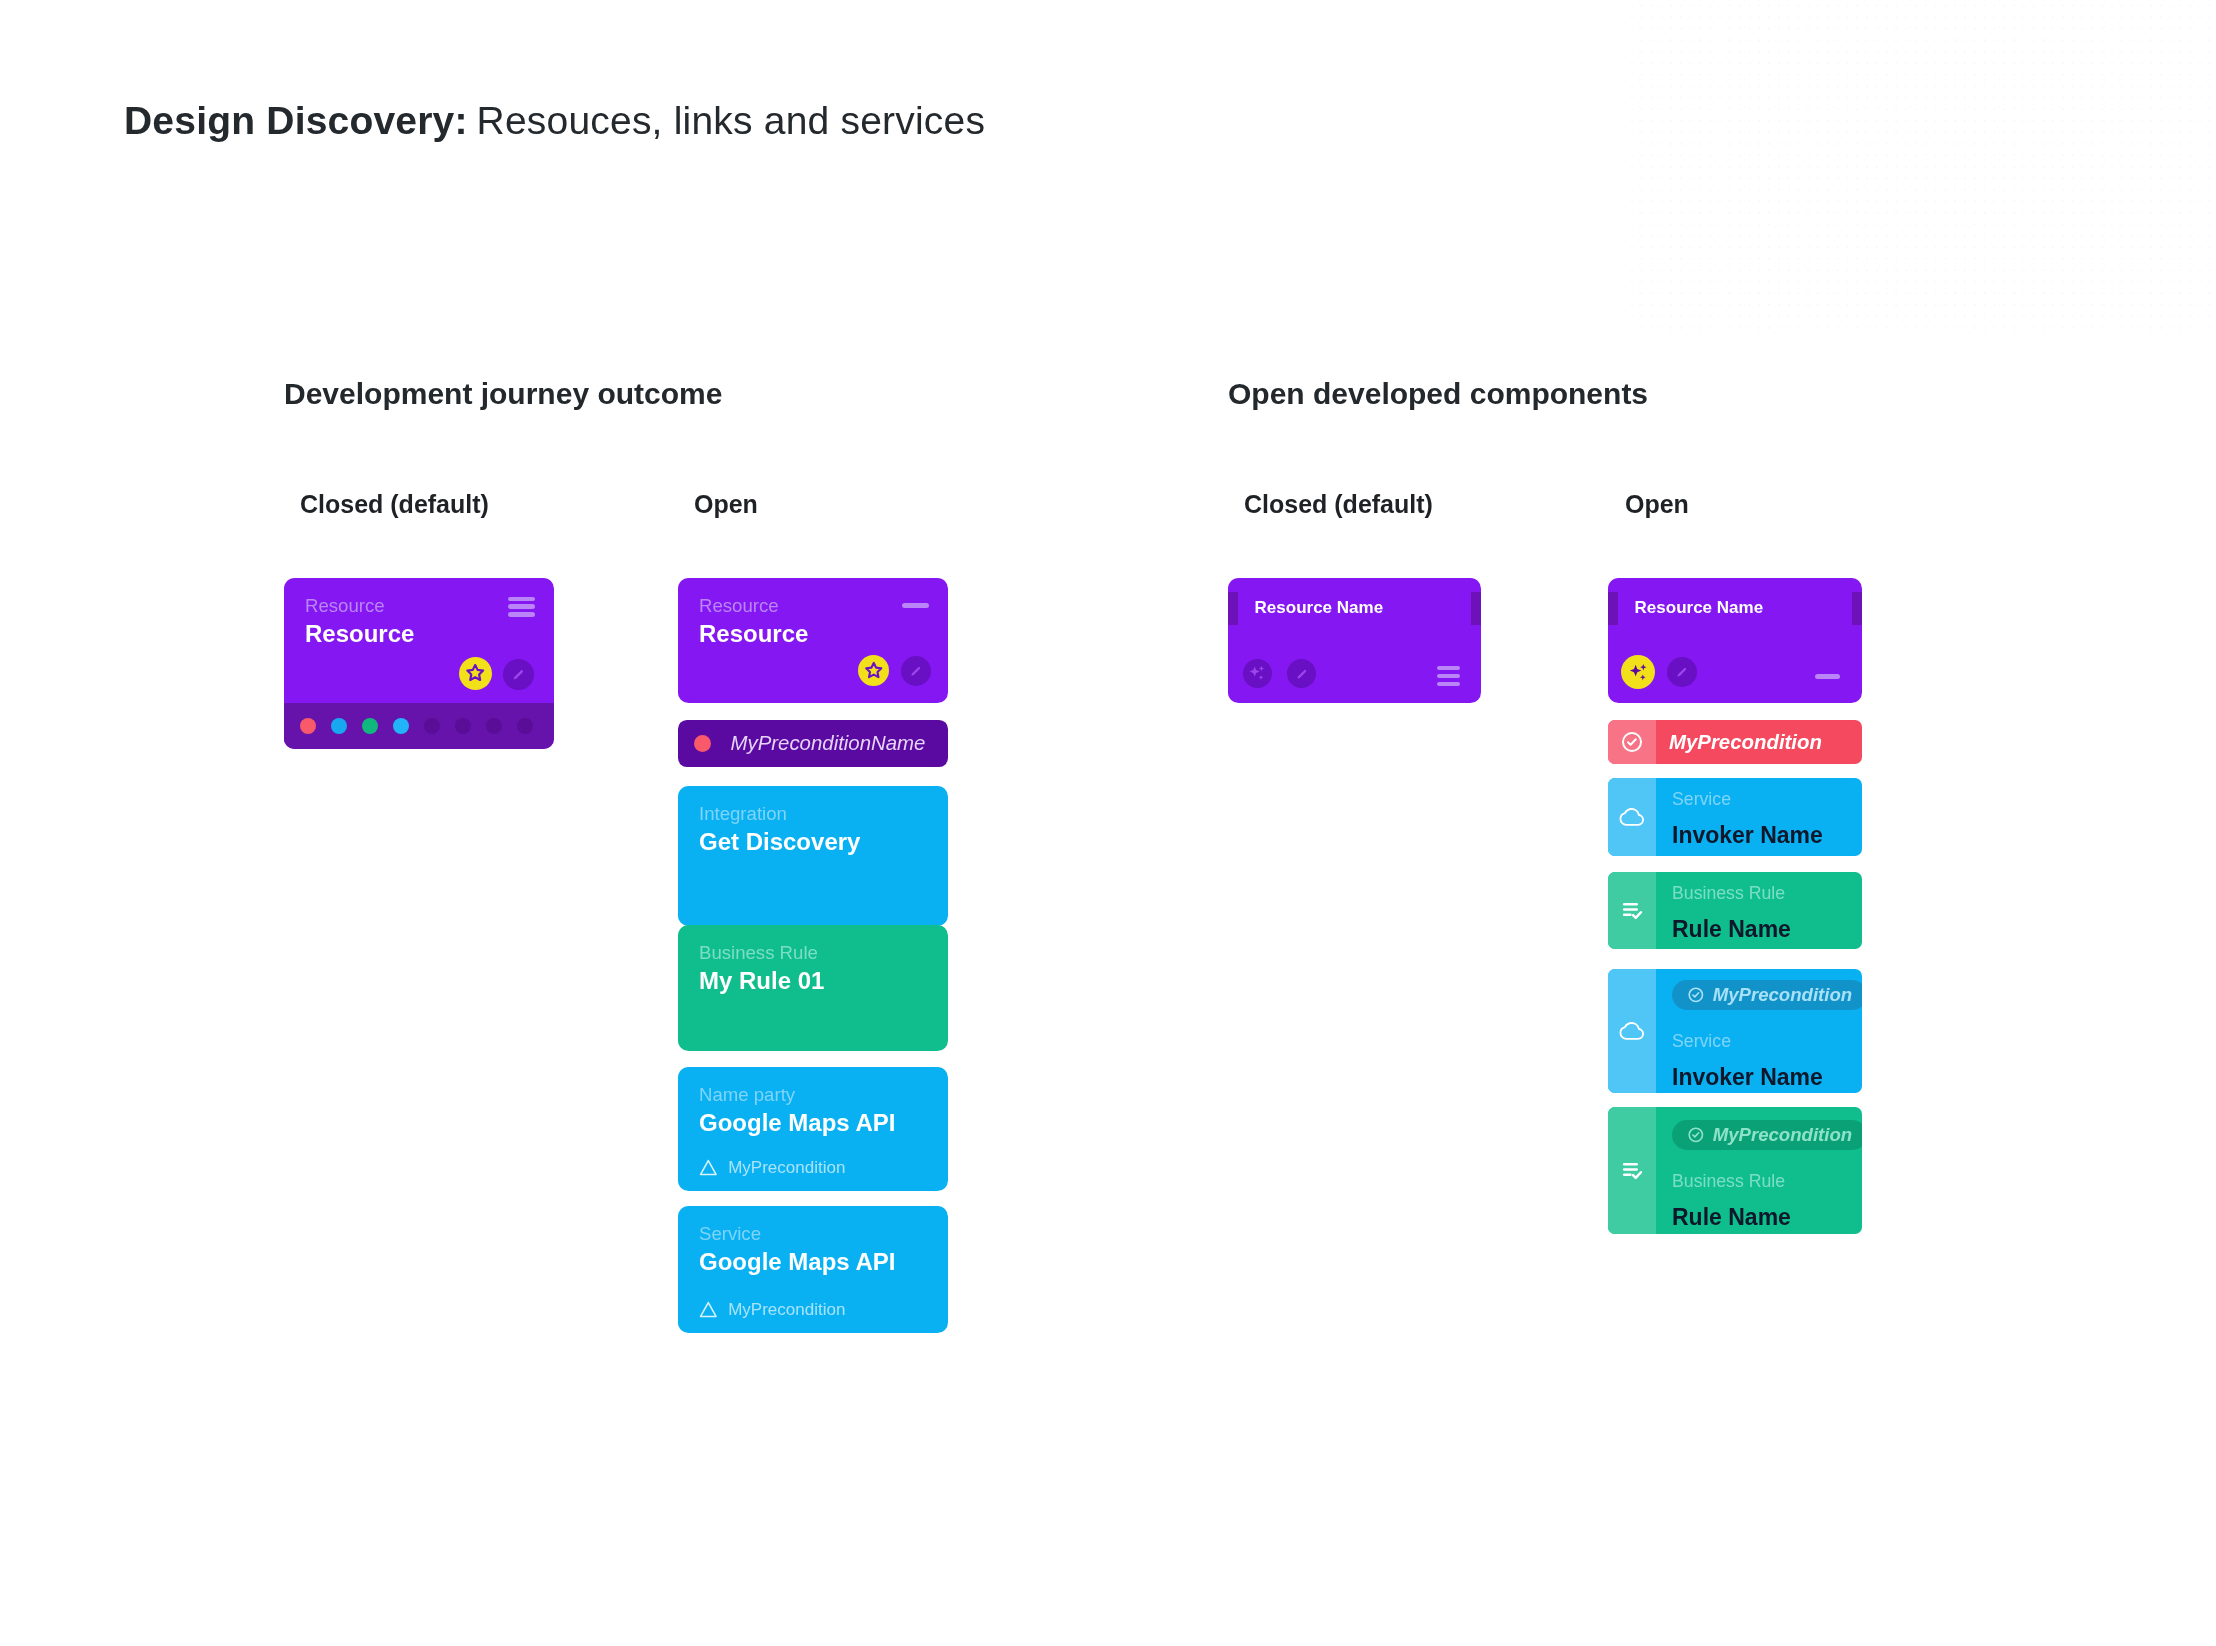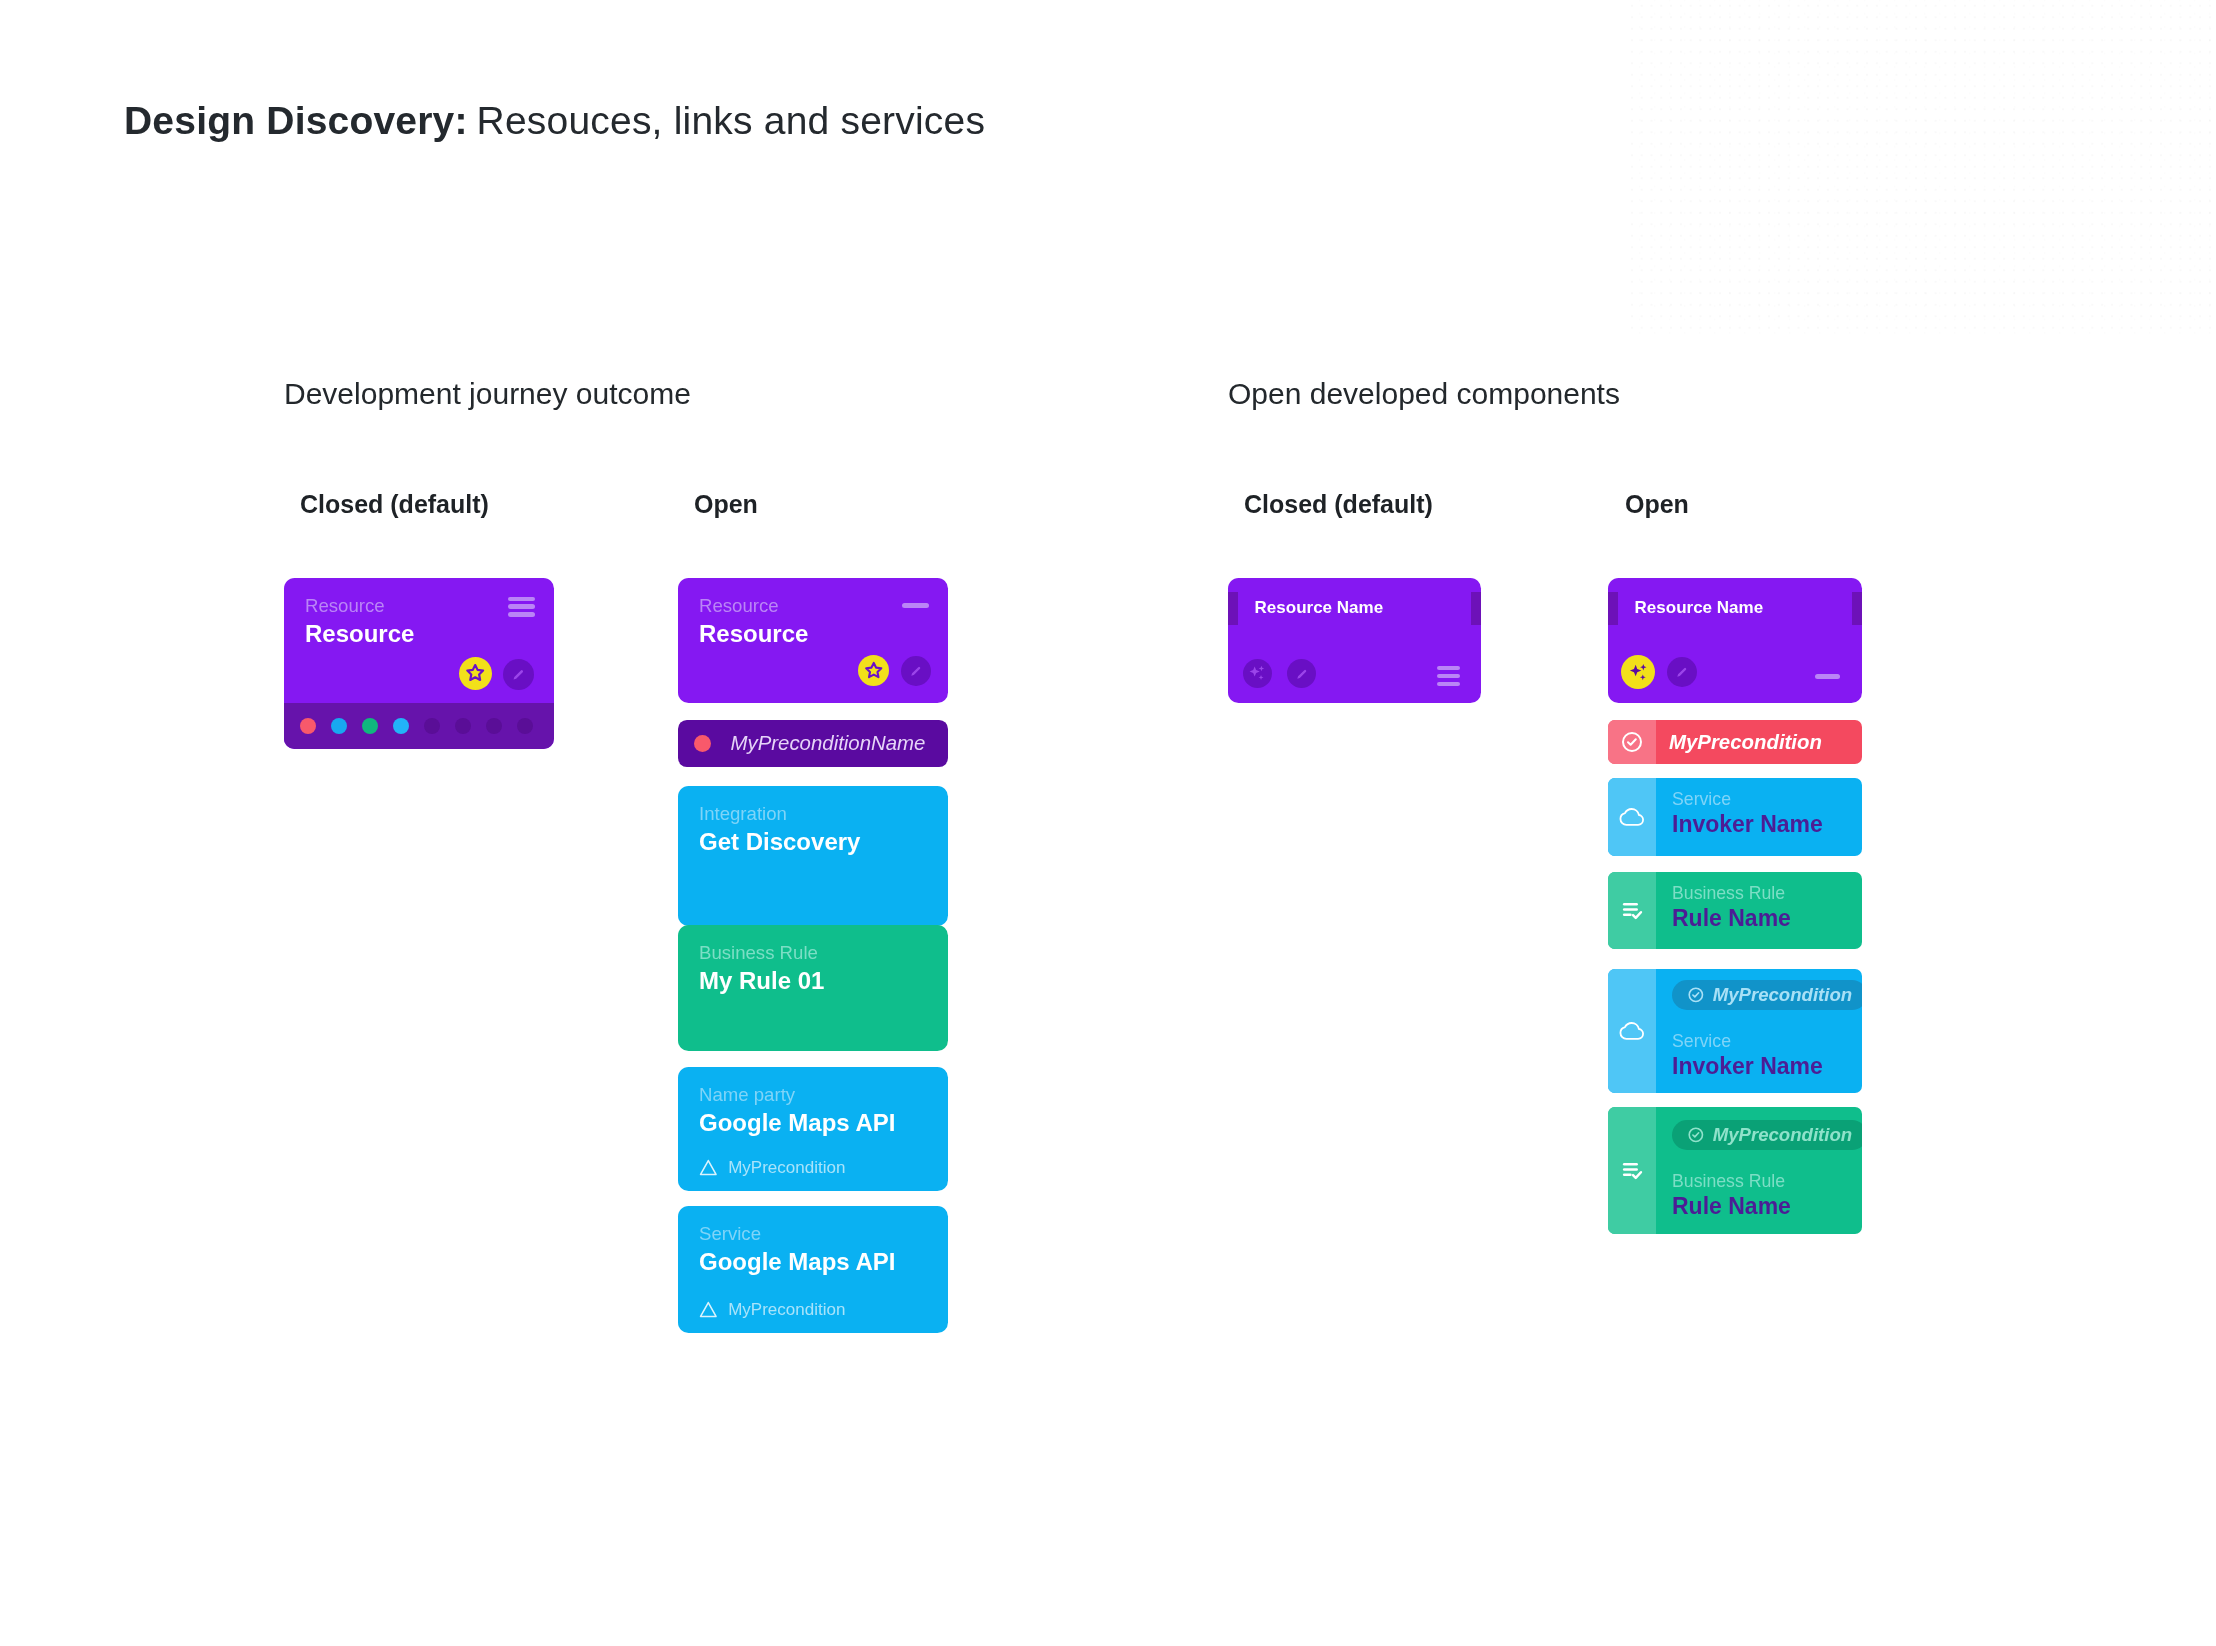--- a/index.html
+++ b/index.html
@@ -38,21 +38,21 @@
     position:absolute;top:0;right:0;width:590px;height:337px;
     background-image:
       radial-gradient(rgba(0,0,0,.05) 1.1px, transparent 1.1px),
       radial-gradient(rgba(0,0,0,.04) 1px, transparent 1px);
     background-size:9.8px 11.5px,15px 13.3px;
     background-position:0 0,5.3px 7px;
     opacity:.5;
   }
   .page-title{position:absolute;left:124px;top:99px;font-size:39px;font-weight:400;color:var(--ink);letter-spacing:0.2px;}
   .page-title .bold{font-weight:700;margin-right:8.9px;}
-  .section-heading{position:absolute;top:377px;font-size:30px;font-weight:400;color:#23282C;}
+  .section-heading{position:absolute;top:377px;font-size:30px;font-weight:700;color:#23282C;}
   .subheading{position:absolute;top:490px;font-size:25px;font-weight:700;color:#1E2226;margin-left:16px;}
 
   .card{position:absolute;border-radius:10.6px;}
   .purple{background:var(--purple);}
   .bluec{background:var(--blue);}
   .greenc{background:var(--green);}
 
   
   .card-pad{padding:17px 21px 0 21px;}
   .type-label{font-size:18.6px;font-weight:400;line-height:1.15;}
@@ -100,21 +100,21 @@
 
   
   .chip{position:absolute;border-radius:7px;overflow:hidden;}
   .chip-strip{position:absolute;left:0;top:0;bottom:0;width:48px;display:flex;align-items:center;justify-content:center;color:#fff;}
   .chip.bluec .chip-strip{background:var(--blue-strip);}
   .chip.greenc .chip-strip{background:var(--green-strip);}
   .chip.redc{background:var(--red);}
   .chip.redc .chip-strip{background:var(--red-strip);}
   .chip-body{position:absolute;left:48px;right:0;top:0;bottom:0;padding:10.6px 0 0 16px;}
   .chip-label{font-size:17.7px;}
-  .chip-name{font-size:23px;font-weight:700;color:#4c1d95;margin-top:1px;}
+  .chip-name{font-size:23px;font-weight:700;color:#0f172a;margin-top:12px;}
   .chip-red-text{position:absolute;left:61px;top:50%;transform:translateY(-50%);
     font-size:20.4px;font-weight:700;font-style:italic;color:#fff;}
 
   
   .badge{display:inline-flex;align-items:center;gap:8px;height:30px;border-radius:15px;padding:0 15px;margin-bottom:21px;}
   .badge .b-text{font-size:18.6px;font-style:italic;font-weight:700;}
   .badge.b-blue{background:var(--blue-badge);color:var(--blue-badge-text);}
   .badge.b-blue .b-text{color:var(--blue-badge-text);}
   .badge.b-green{background:var(--green-badge);color:var(--green-badge-text);}
   .badge.b-green .b-text{color:var(--green-badge-text);}

